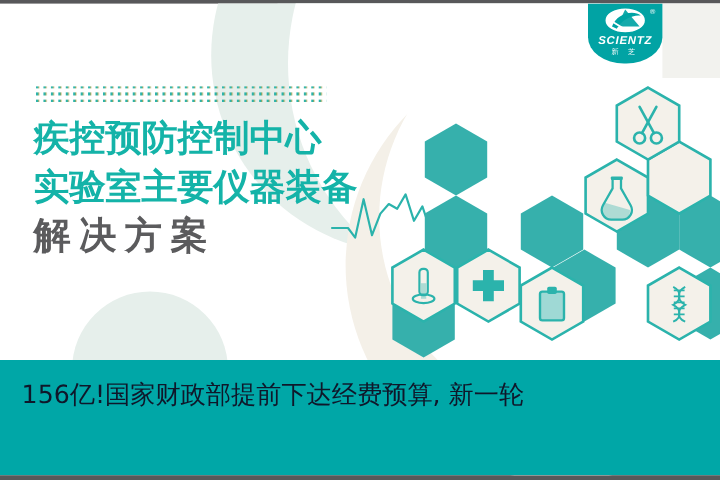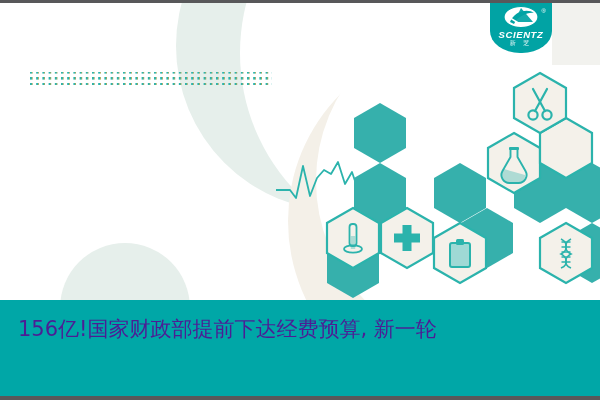--- a/index.html
+++ b/index.html
@@ -180,21 +180,21 @@
     left: 0;
     right: 0;
     top: 297px;
     bottom: 0;
     background: #00a7a7;
     z-index: 50;
     padding: 14px 18px 0 18px;
     box-sizing: border-box;
   }
   .banner-line {
-    color: #4c1d95;
+    color: #0f172a;
     font-size: 21px;
     line-height: 31px;
     font-family: "DejaVu Sans", "Liberation Sans", sans-serif;
     white-space: nowrap;
     letter-spacing: 0px;
   }
 </style>
 </head>
 <body>
 
@@ -232,20 +232,25 @@
         <stop offset="100%" stop-color="#c79a2e"></stop>
       </linearGradient>
       <pattern id="dotpat" x="0" y="0" width="6.2" height="6" patternUnits="userSpaceOnUse">
         <rect x="0" y="0" width="2.6" height="2.6" fill="url(#dotgrad)"></rect>
       </pattern>
     </defs>
     <rect x="0" y="1" width="242" height="13" fill="url(#dotpat)"></rect>
     <rect x="0" y="1" width="242" height="13" fill="url(#dotgrad)" style="mix-blend-mode:multiply" opacity="0"></rect>
   </svg>
 
+  <div class="headline">
+    <div class="hl-line hl-teal">疾控预防控制中心</div>
+    <div class="hl-line hl-teal">实验室主要仪器装备</div>
+    <div class="hl-line hl-gray">解决方案</div>
+  </div>
 
   <svg class="ecg" width="96" height="48" viewBox="0 0 96 48">
     <polyline points="0,32 14,32 20,40 27,8 34,38 41,20 48,12 55,16 62,4 69,26 76,14 82,32 96,32" fill="none" stroke="#2bb3ac" stroke-width="1.8" stroke-linejoin="round" stroke-linecap="round"></polyline>
   </svg>
 
   <svg class="hexes" width="600" height="300" viewBox="0 0 600 300">
     <defs>
 
       <g id="hexshape">
         <polygon points="0,-30 26,-15 26,15 0,30 -26,15 -26,-15"></polygon>

